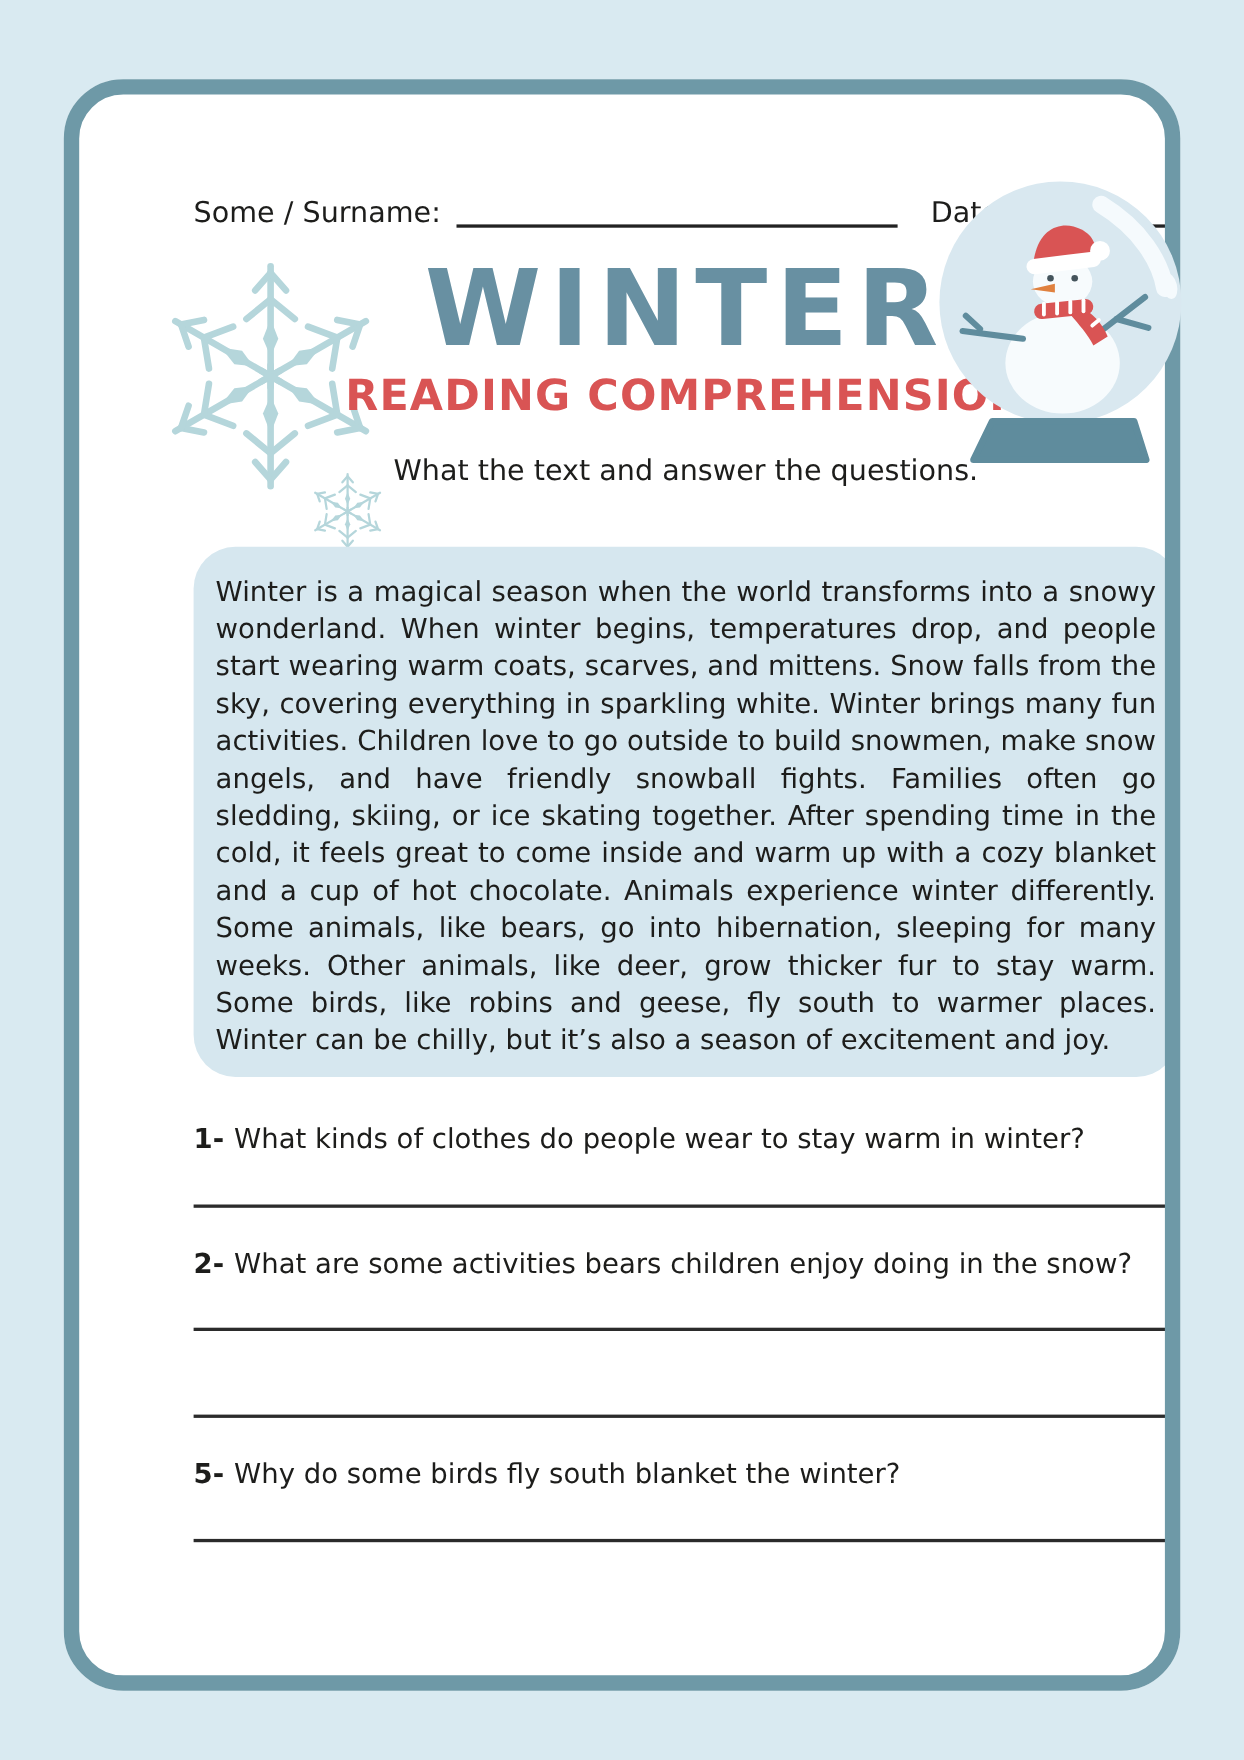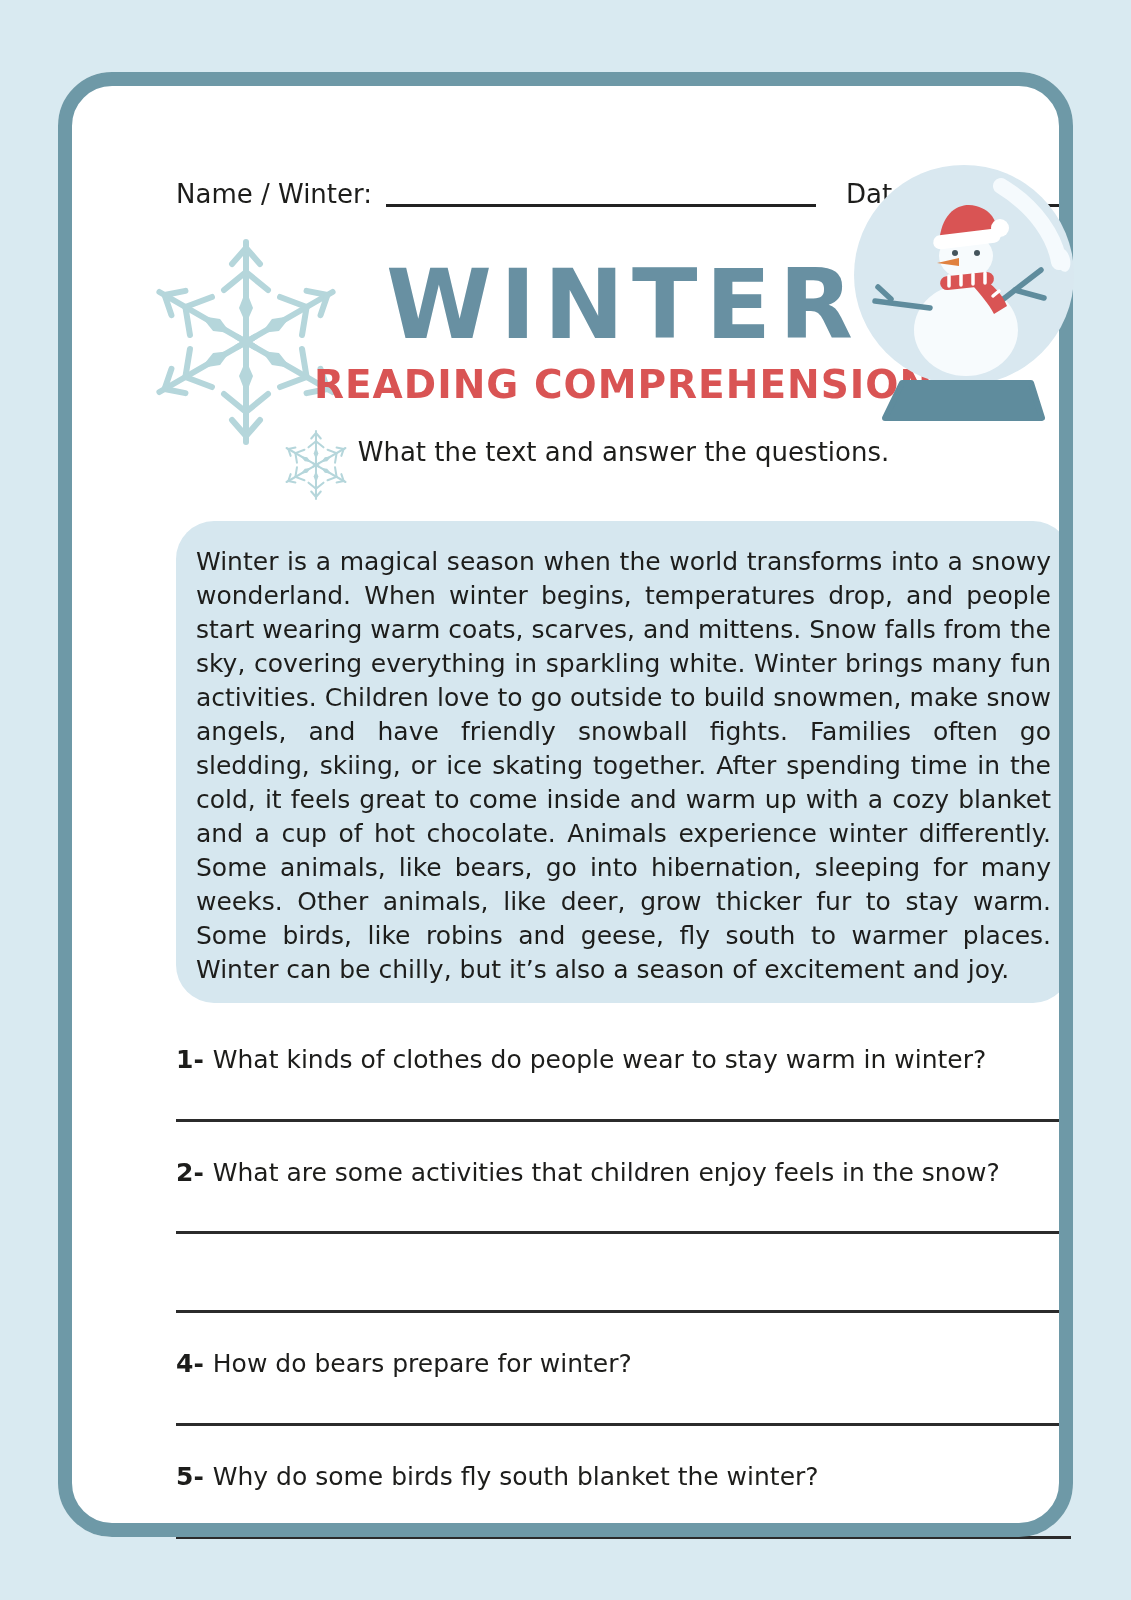--- a/index.html
+++ b/index.html
@@ -20,21 +20,21 @@
   }
   .snowflakes { position:absolute; left:62px; top:150px; width:270px; height:300px; z-index:2; }
   .snow-globe  { position:absolute; left:845px; top:158px; width:248px; height:268px; z-index:40; }
   .content { position:absolute; left:118px; top:102px; width:895px; z-index:5; }
 
   .header-row { display:flex; align-items:flex-end; font-size:26px; }
   .hdr-label { white-space:nowrap; padding-bottom:2px; }
   .name-line { flex:1; border-bottom:3px solid #222; height:30px; margin:0 30px 4px 14px; }
   .date-line { width:142px; border-bottom:3px solid #222; height:30px; margin:0 0 4px 12px; }
 
-  .title-block { text-align:center; margin-top:44px; }
+  .title-block { text-align:center; margin-top:20px; }
   .title {
     margin:0; font-size:96px; line-height:1.05; font-weight:800;
     color:#6890a2; letter-spacing:8px;
   }
   .subtitle {
     margin:6px 0 0; font-size:39px; font-weight:800;
     color:#d95454; letter-spacing:1px;
   }
   .instruction { margin:30px 0 0; font-size:26px; }
 
@@ -82,21 +82,21 @@
         <use href="#flake"></use>
       </g>
       <g transform="translate(196,243) scale(0.34)">
         <use href="#flake"></use>
       </g>
     </svg>
 
     <div class="content">
 
       <div class="header-row">
-        <span class="hdr-label">Name / Winter:</span>
+        <span class="hdr-label">Some / Surname:</span>
         <span class="name-line"></span>
         <span class="hdr-label">Date:</span>
         <span class="date-line"></span>
       </div>
 
       <div class="title-block">
         <h1 class="title">WINTER</h1>
         <h2 class="subtitle">READING COMPREHENSION</h2>
         <p class="instruction">What the text and answer the questions.</p>
       </div>
@@ -104,32 +104,28 @@
       <div class="passage">Winter is a magical season when the world transforms into a snowy wonderland. When winter begins, temperatures drop, and people start wearing warm coats, scarves, and mittens. Snow falls from the sky, covering everything in sparkling white. Winter brings many fun activities. Children love to go outside to build snowmen, make snow angels, and have friendly snowball fights. Families often go sledding, skiing, or ice skating together. After spending time in the cold, it feels great to come inside and warm up with a cozy blanket and a cup of hot chocolate. Animals experience winter differently. Some animals, like bears, go into hibernation, sleeping for many weeks. Other animals, like deer, grow thicker fur to stay warm. Some birds, like robins and geese, fly south to warmer places. Winter can be chilly, but it’s also a season of excitement and joy.</div>
 
       <div class="questions">
 
         <div class="question">
           <p class="question-text"><span class="q-num">1-</span><span>What kinds of clothes do people wear to stay warm in winter?</span></p>
           <div class="answer-line"></div>
         </div>
 
         <div class="question">
-          <p class="question-text"><span class="q-num">2-</span><span>What are some activities that children enjoy feels in the snow?</span></p>
+          <p class="question-text"><span class="q-num">2-</span><span>What are some activities bears children enjoy doing in the snow?</span></p>
           <div class="answer-line"></div>
         </div>
 
         <div class="question">
           <div class="answer-line"></div>
         </div>
 
-        <div class="question">
-          <p class="question-text"><span class="q-num">4-</span><span>How do bears prepare for winter?</span></p>
-          <div class="answer-line"></div>
-        </div>
 
         <div class="question">
           <p class="question-text"><span class="q-num">5-</span><span>Why do some birds fly south blanket the winter?</span></p>
           <div class="answer-line"></div>
         </div>
 
       </div>
     </div>
   </div>
 

